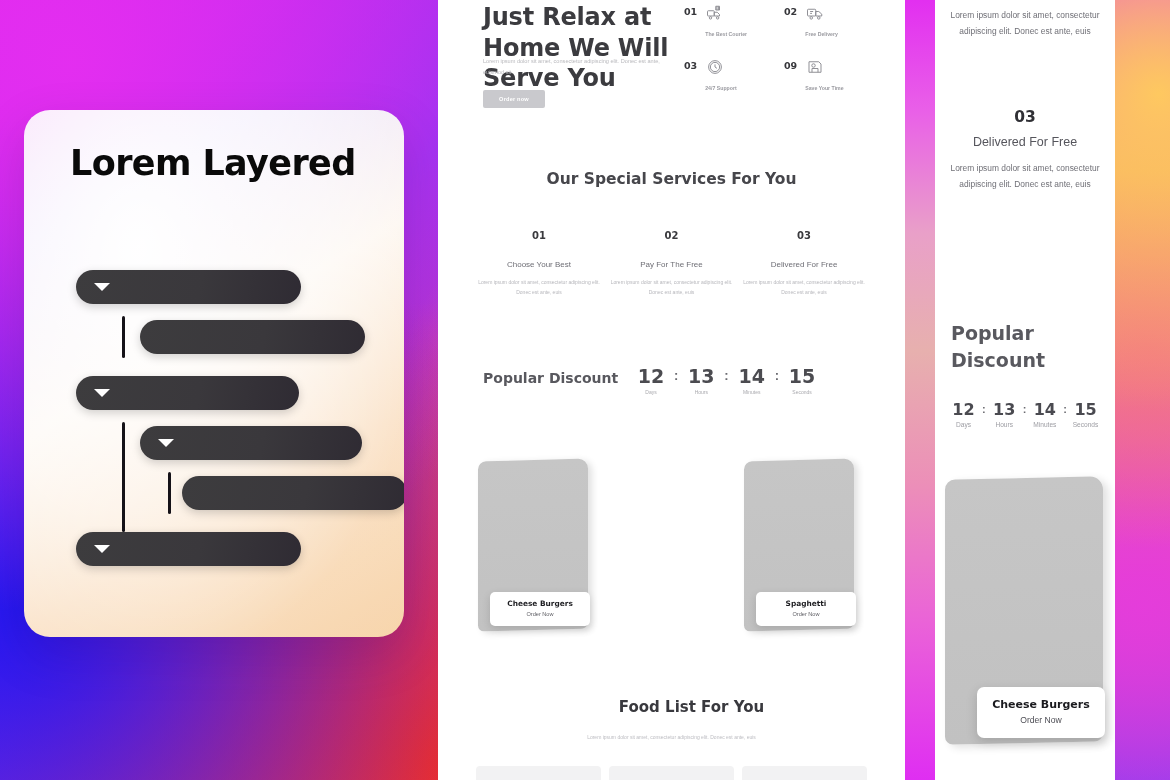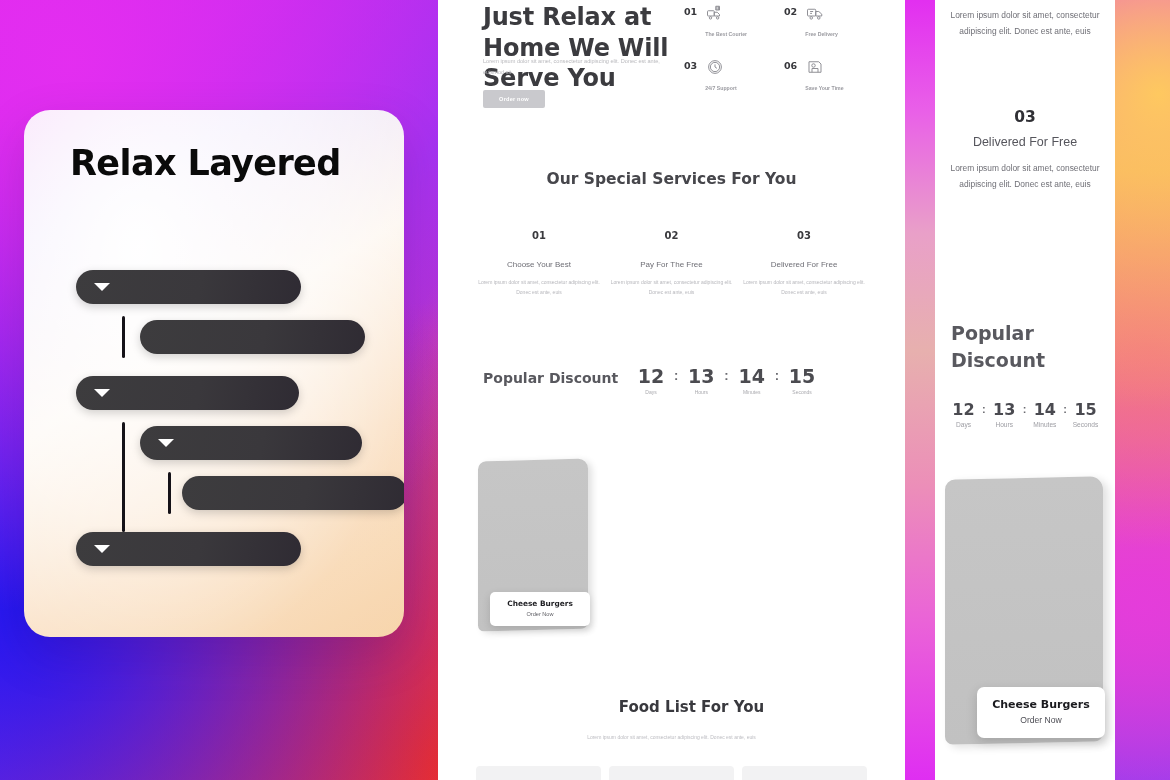--- a/index.html
+++ b/index.html
@@ -302,21 +302,21 @@
 </style>
 </head>
 <body>
 
 <div class="stage">
 
   <div class="bg"></div>
 
   <div class="left-card">
     <div class="left-title">
-      <div>Relax Layered</div>
+      <div>Lorem Layered</div>
     </div>
     <div class="tree">
 
       <div class="row">
         <div class="pill" style="left:52px; width:225px;">
           <span class="caret"></span>
         </div>
       </div>
 
       <div class="row">
@@ -395,21 +395,21 @@
           <svg class="feat-ico" viewBox="0 0 24 24" fill="none" stroke="#8d8d93" stroke-width="1.3">
             <circle cx="12" cy="12" r="8.5"></circle>
               <circle cx="12" cy="12" r="6.2"></circle>
             <path d="M12 8.5V12l2.6 1.8"></path>
           </svg>
           <span class="feat-label">24/7 Support</span>
         </span>
       </div>
 
       <div class="feat" style="left:100px; top:58px;">
-        <span class="feat-num">06</span>
+        <span class="feat-num">09</span>
         <span class="feat-body">
           <svg class="feat-ico" viewBox="0 0 24 24" fill="none" stroke="#8d8d93" stroke-width="1.3">
             <path d="M4 5h13l3 3v11H4z"></path>
               <path d="M8 19v-5h8v5"></path>
             <circle cx="10" cy="10" r="2.3"></circle>
           </svg>
           <span class="feat-label">Save Your Time</span>
         </span>
       </div>
     </div>
@@ -460,20 +460,27 @@
     </div>
 
     <div class="cards">
       <div class="fcard" style="left:0;">
         <div class="img"></div>
         <div class="cap">
           <div class="cap-title">Cheese Burgers</div>
           <div class="cap-sub">Order Now</div>
         </div>
       </div>
+      <div class="fcard" style="left:266px;">
+        <div class="img"></div>
+        <div class="cap">
+          <div class="cap-title">Spaghetti</div>
+          <div class="cap-sub">Order Now</div>
+        </div>
+      </div>
     </div>
 
     <div class="foodlist-title">Food List For You</div>
     <div class="foodlist-text">Lorem ipsum dolor sit amet, consectetur adipiscing elit. Donec est ante, euis</div>
     <div class="foodlist-strip">
       <div></div>
       <div></div>
       <div></div>
     </div>
   </div>

